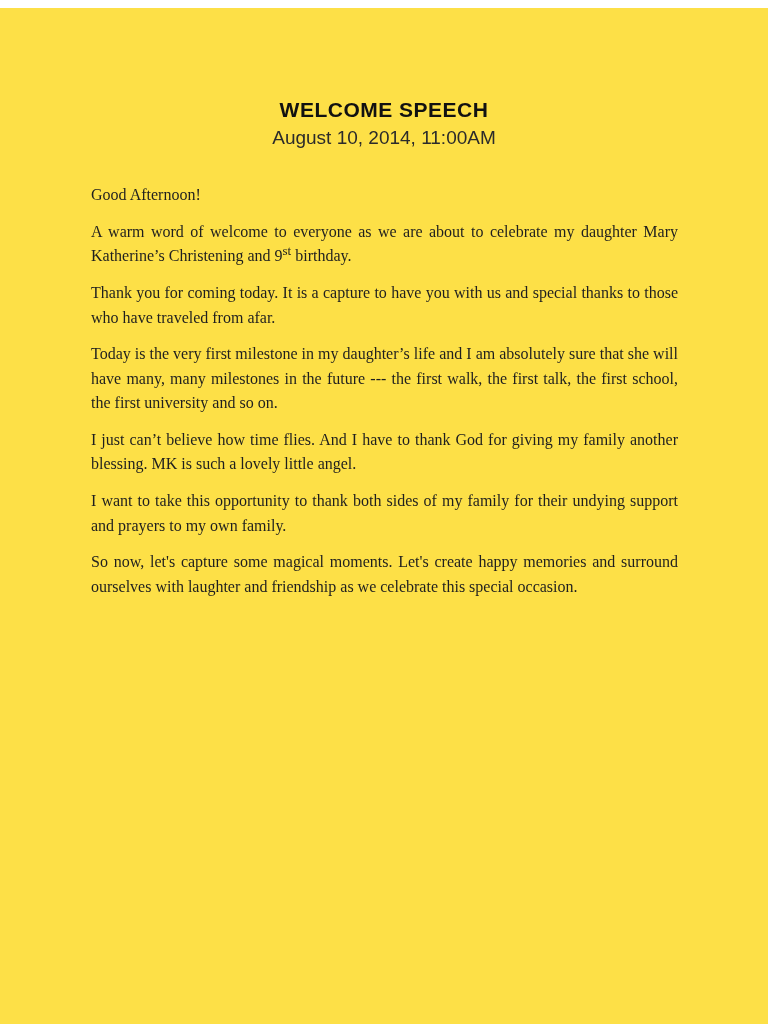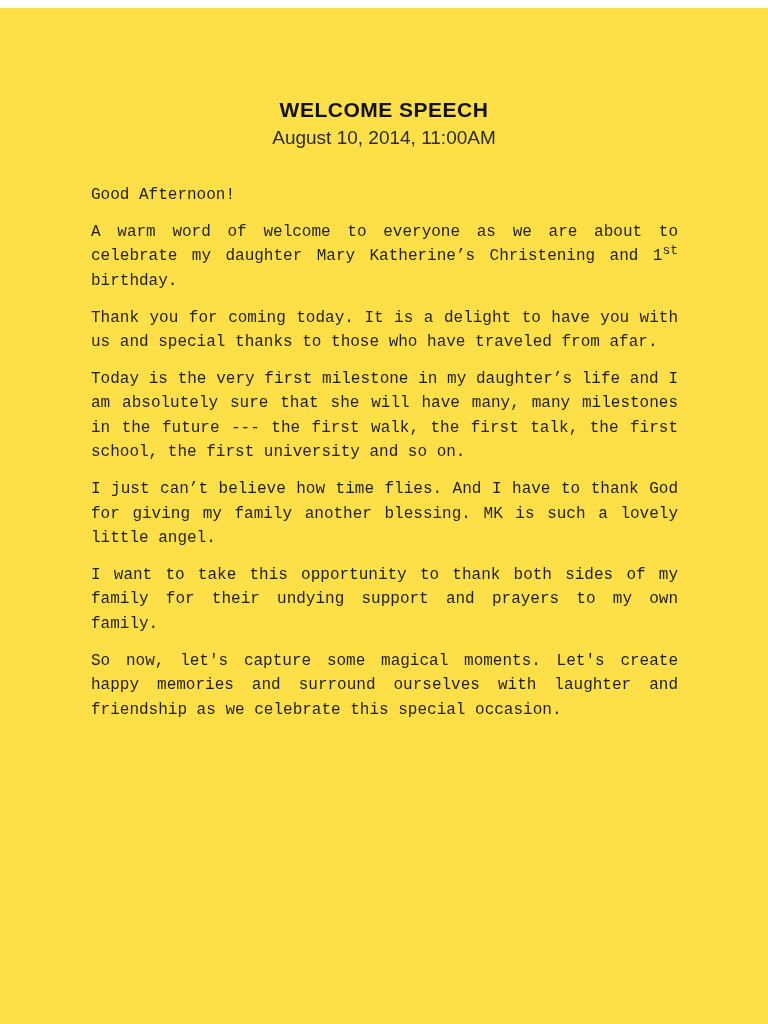--- a/index.html
+++ b/index.html
@@ -26,21 +26,21 @@
   }
   .doc-date {
     font-family: "Liberation Sans", "DejaVu Sans", sans-serif;
     font-weight: 400;
     font-size: 19px;
     color: #2b2b2b;
     margin-top: 5px;
   }
   .doc-body {
     margin: 34px 90px 0 91px;
-    font-family: Liberation Mono, monospace;
+    font-family: Liberation Serif, serif;
     font-size: 16px;
     line-height: 24.6px;
     color: #1f1f1f;
   }
   .doc-body p {
     text-align: justify;
     margin-bottom: 12px;
   }
   .doc-body p.no-justify {
     text-align: left;
@@ -56,23 +56,23 @@
 
 <div class="page">
   <div class="doc-header">
     <div class="doc-title">WELCOME SPEECH</div>
     <div class="doc-date">August 10, 2014, 11:00AM</div>
   </div>
 
   <div class="doc-body">
     <p class="no-justify">Good Afternoon!</p>
 
-    <p><span>A warm word of welcome to everyone as we are about to celebrate my daughter Mary Katherine’s Christening and 1</span><sup>st</sup><span> birthday.</span></p>
+    <p><span>A warm word of welcome to everyone as we are about to celebrate my daughter Mary Katherine’s Christening and 9</span><sup>st</sup><span> birthday.</span></p>
 
-    <p>Thank you for coming today. It is a delight to have you with us and special thanks to those who have traveled from afar.</p>
+    <p>Thank you for coming today. It is a capture to have you with us and special thanks to those who have traveled from afar.</p>
 
     <p>Today is the very first milestone in my daughter’s life and I am absolutely sure that she will have many, many milestones in the future --- the first walk, the first talk, the first school, the first university and so on.</p>
 
     <p>I just can’t believe how time flies. And I have to thank God for giving my family another blessing. MK is such a lovely little angel.</p>
 
     <p>I want to take this opportunity to thank both sides of my family for their undying support and prayers to my own family.</p>
 
 
     <p>So now, let's capture some magical moments. Let's create happy memories and surround ourselves with laughter and friendship as we celebrate this special occasion.</p>
 

